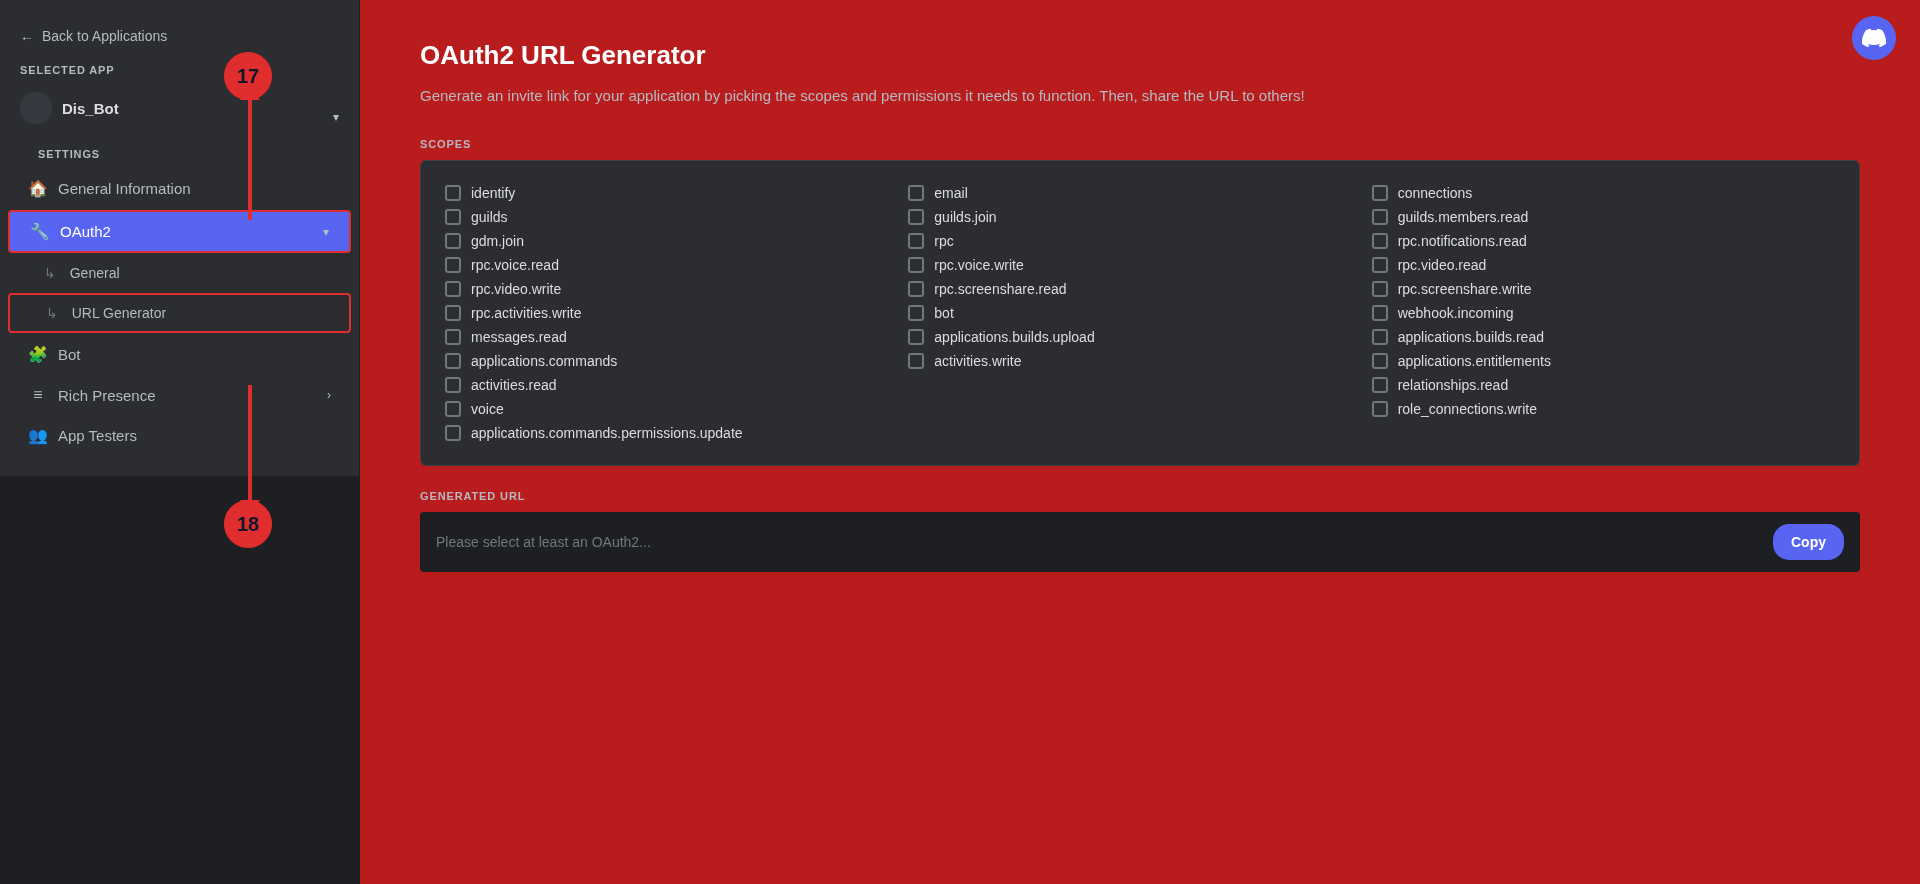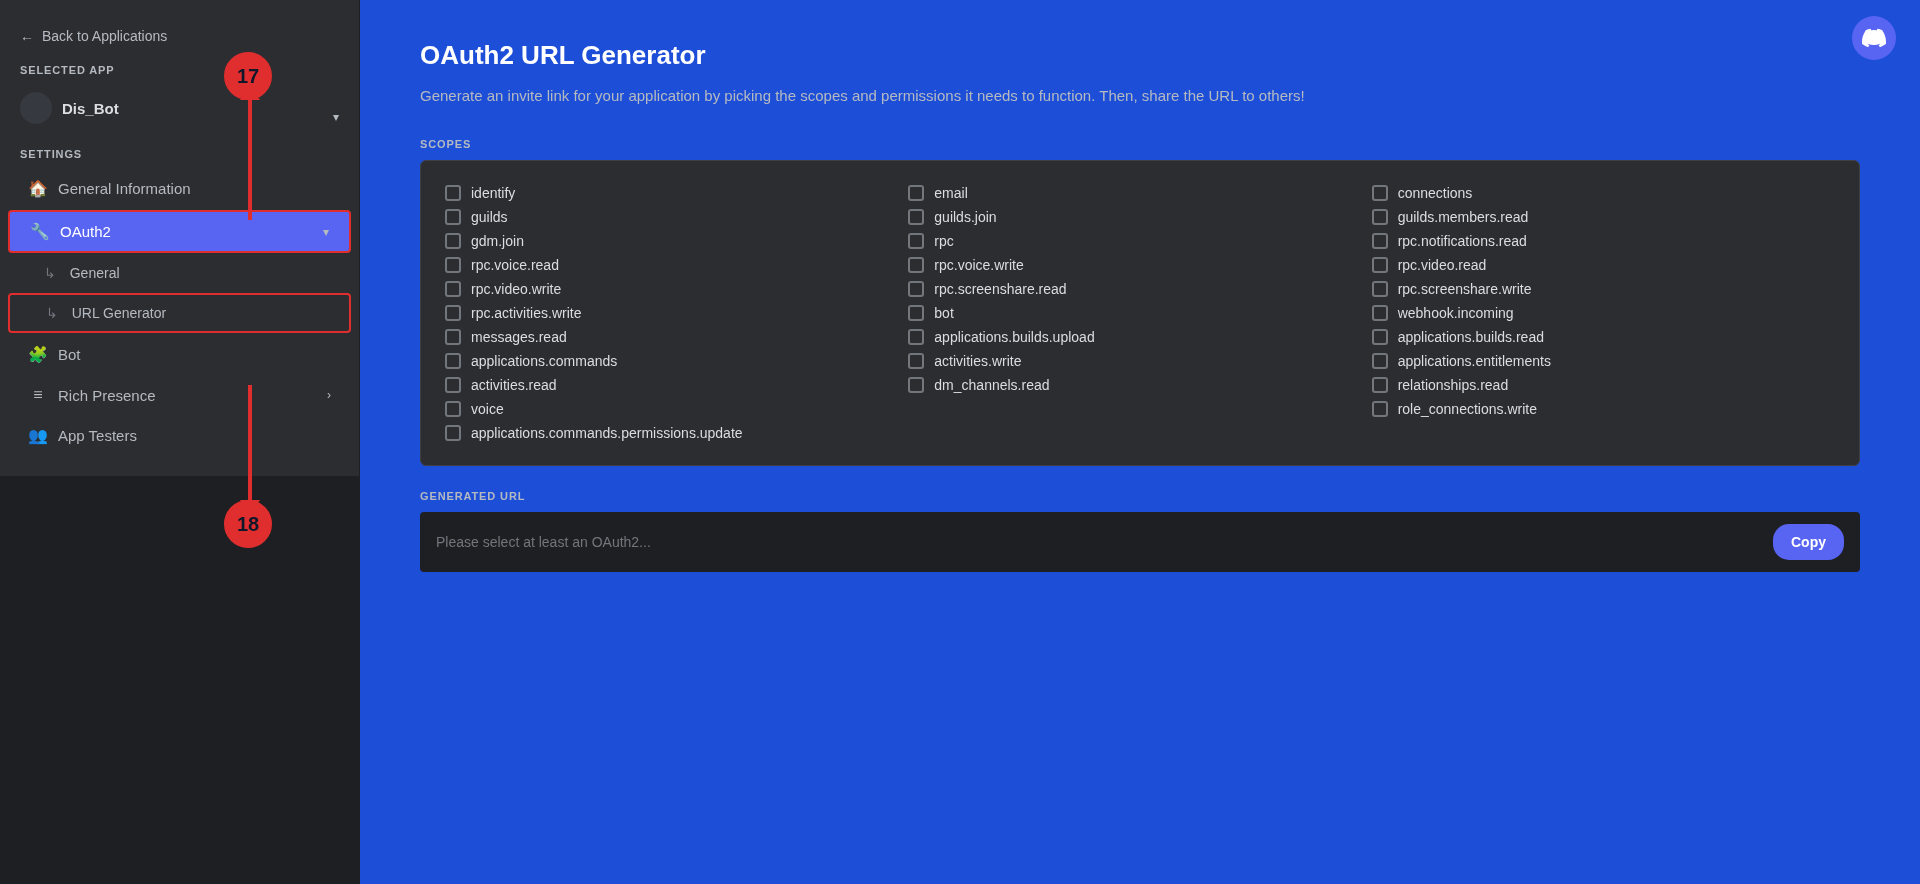--- a/index.html
+++ b/index.html
@@ -70,20 +70,21 @@
     }
     .chevron-down { color: #b5bac1; font-size: 12px; }
 
     .settings-label {
       font-size: 11px;
       font-weight: 700;
       color: #b5bac1;
       letter-spacing: 0.08em;
       padding: 0 20px 8px 20px;
       text-transform: uppercase;
+      margin-left: 18px;
     }
 
     .nav-item {
       display: flex;
       align-items: center;
       gap: 10px;
       padding: 10px 20px;
       cursor: pointer;
       border-radius: 4px;
       margin: 1px 8px;
@@ -137,21 +138,21 @@
     .nav-item.url-gen-border {
       border: 2px solid #e02e2e;
       background: transparent;
     }
 
     
     .main {
       flex: 1;
       padding: 40px 60px;
       overflow-y: auto;
-      background: #1d4ed8;
+      background: #b91c1c;
       position: relative;
     }
 
     .page-title {
       font-size: 26px;
       font-weight: 700;
       color: #fff;
       margin-bottom: 14px;
     }
 
@@ -415,24 +416,20 @@
           <span>bot</span>
         </div>
         <div class="scope-item">
           <div class="scope-checkbox"></div>
           <span>applications.builds.upload</span>
         </div>
         <div class="scope-item">
           <div class="scope-checkbox"></div>
           <span>activities.write</span>
         </div>
-        <div class="scope-item">
-          <div class="scope-checkbox"></div>
-          <span>dm_channels.read</span>
-        </div>
       </div>
 
       <div>
         <div class="scope-item">
           <div class="scope-checkbox"></div>
           <span>connections</span>
         </div>
         <div class="scope-item">
           <div class="scope-checkbox"></div>
           <span>guilds.members.read</span>

